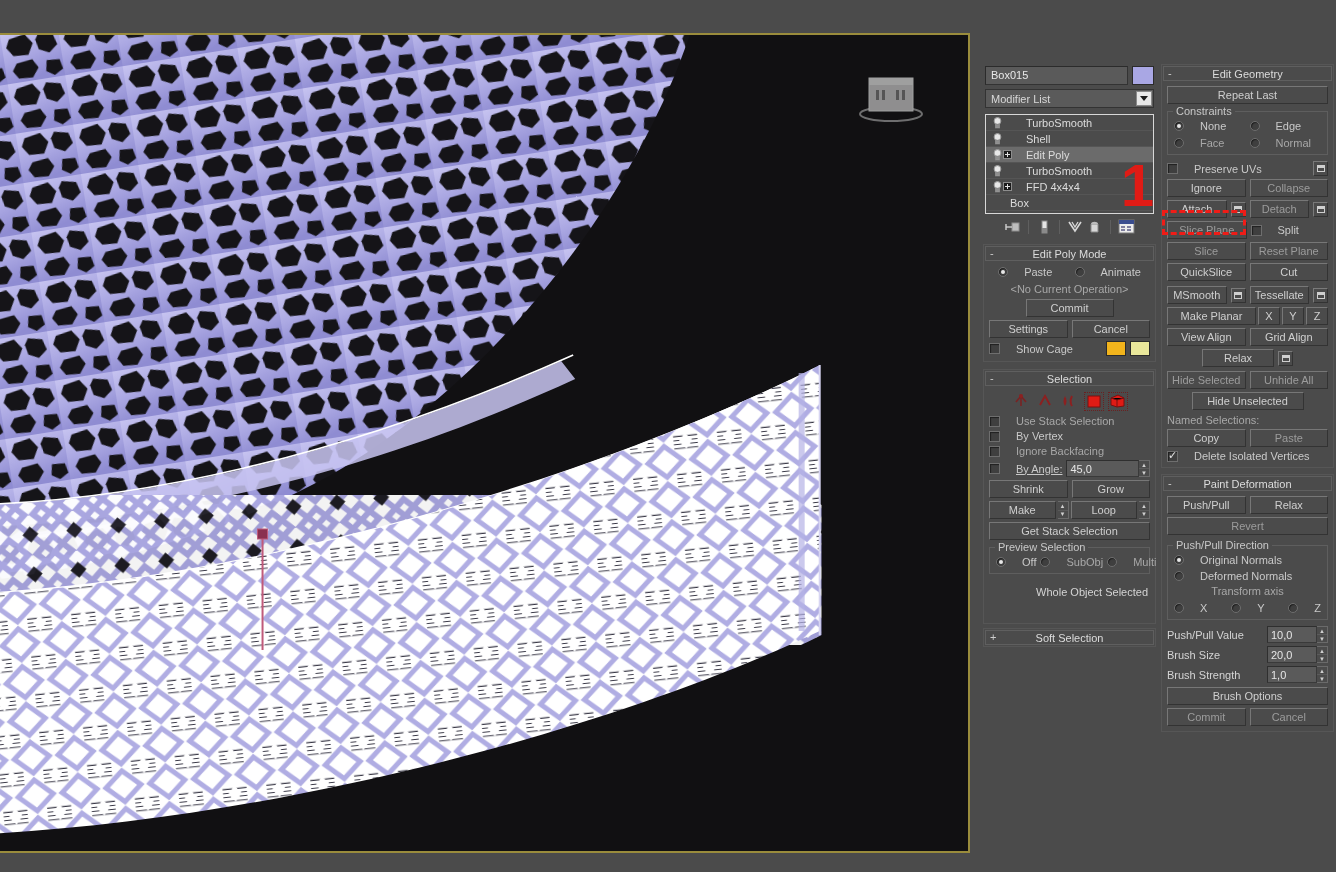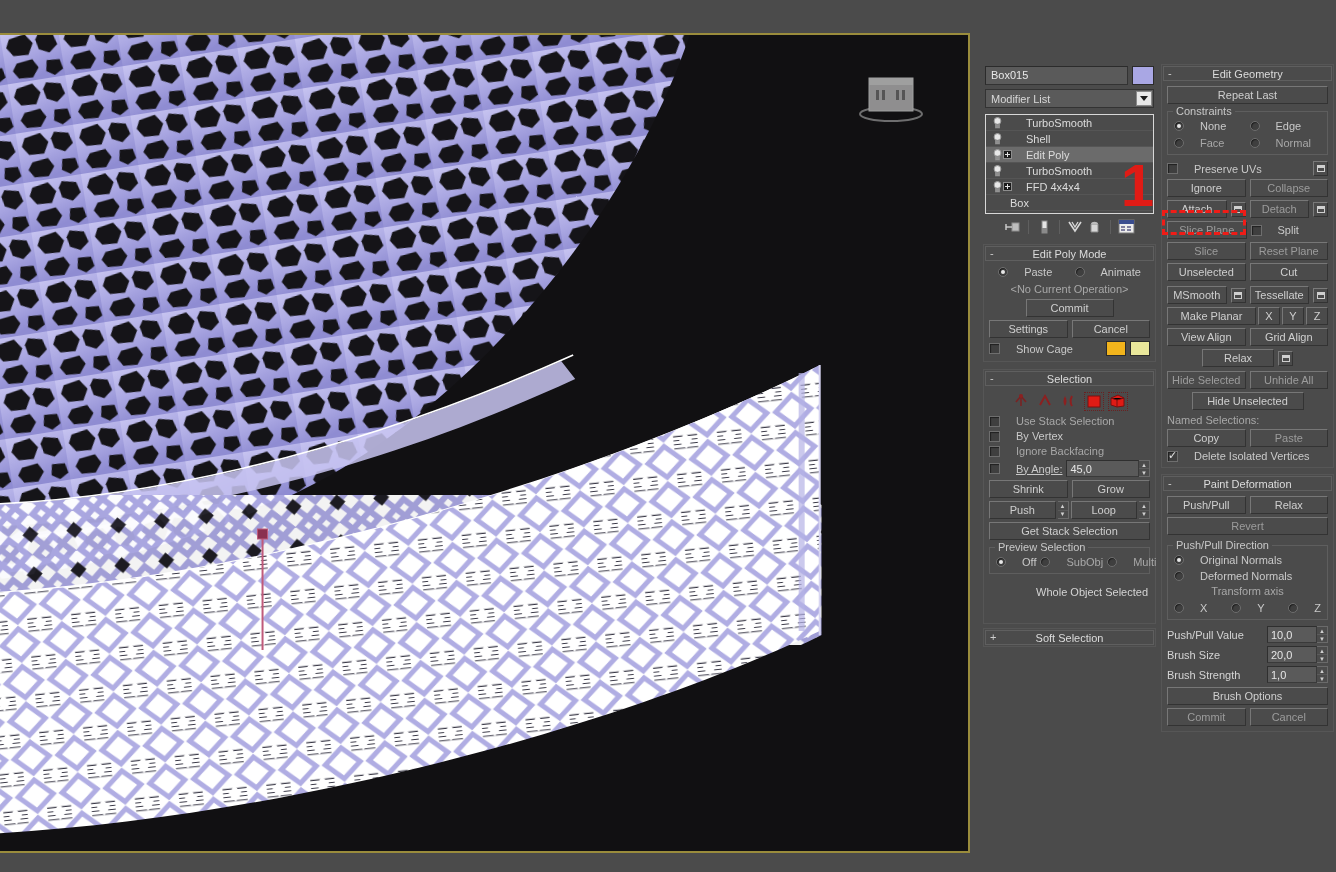--- a/index.html
+++ b/index.html
@@ -626,21 +626,21 @@
                 </span>
             </div>
           </div>
 
           <div class="row">
             <div class="btn grow">Shrink</div>
             <div class="btn grow">Grow</div>
           </div>
 
           <div class="row tight">
-            <div class="btn grow">Push</div>
+            <div class="btn grow">Make</div>
             <span class="spin" style="height:18px;">
                 <b>▲</b>
                 <b>▼</b>
               </span>
             <div class="btn grow">Loop</div>
             <span class="spin" style="height:18px;">
                 <b>▲</b>
                 <b>▼</b>
               </span>
           </div>
@@ -749,21 +749,21 @@
               <span>Split</span>
             </div>
           </div>
 
           <div class="row">
             <div class="btn grow dim">Slice</div>
             <div class="btn grow dim">Reset Plane</div>
           </div>
 
           <div class="row">
-            <div class="btn grow">Unselected</div>
+            <div class="btn grow">QuickSlice</div>
             <div class="btn grow">Cut</div>
           </div>
 
           <div class="row" style="margin-top:5px;">
             <div class="btn grow">MSmooth</div>
             <div class="sqbtn">
                 <i></i>
               </div>
             <div class="btn grow">Tessellate</div>
             <div class="sqbtn">

